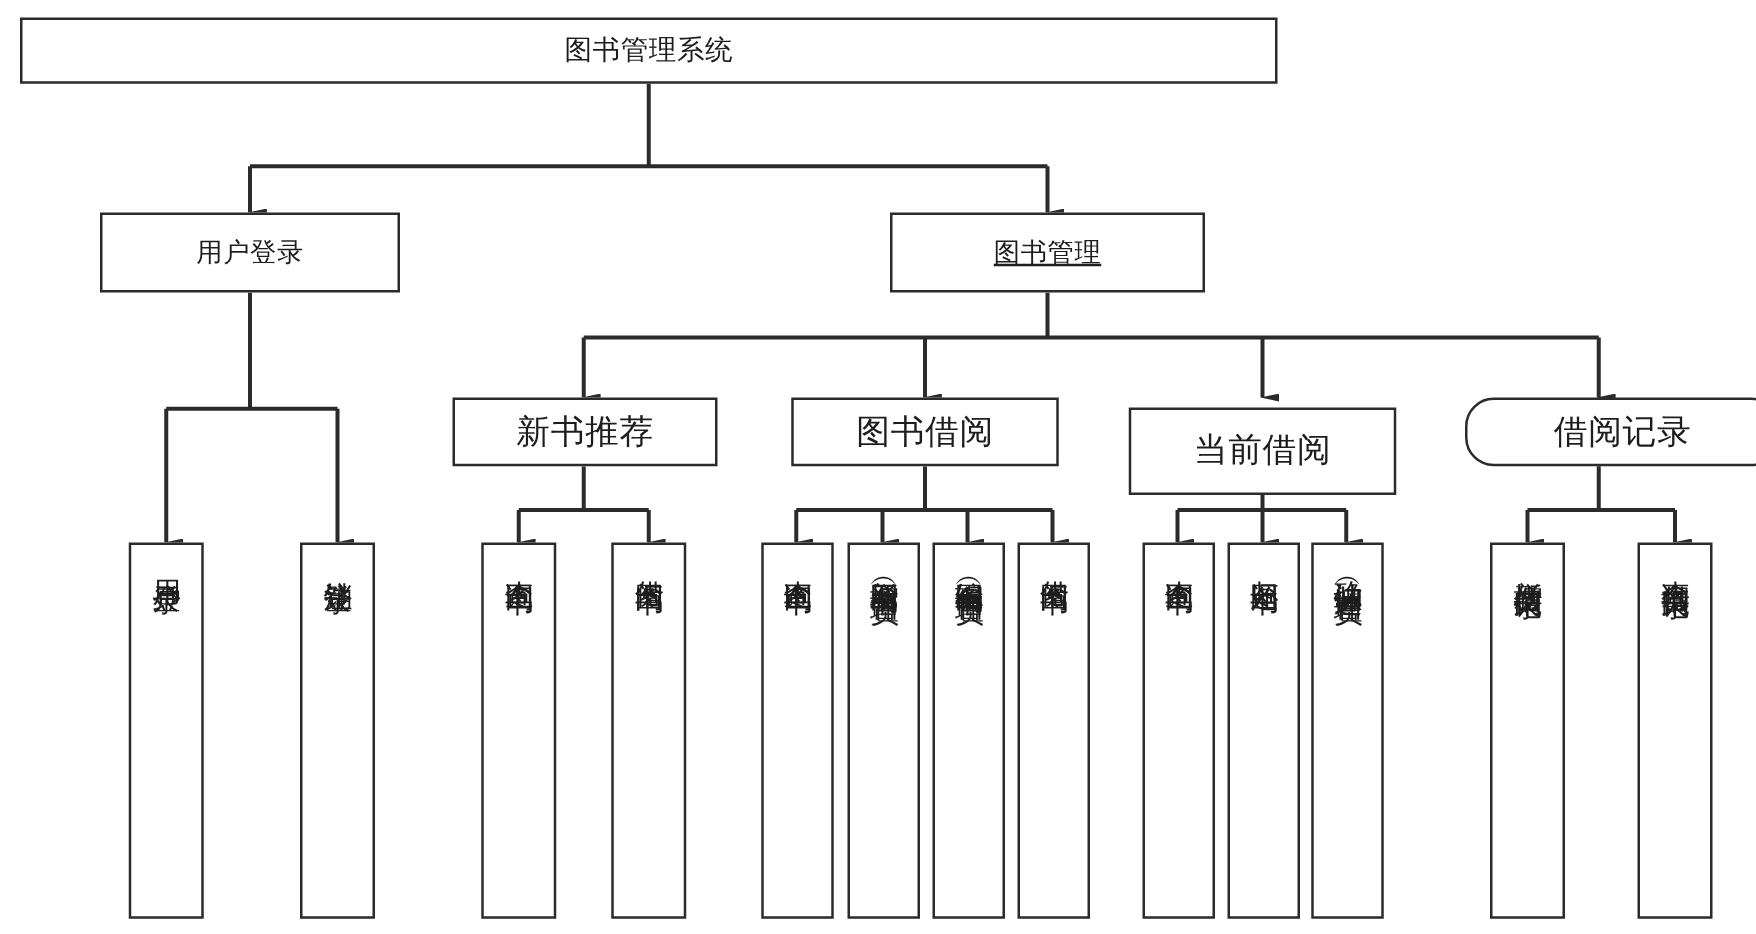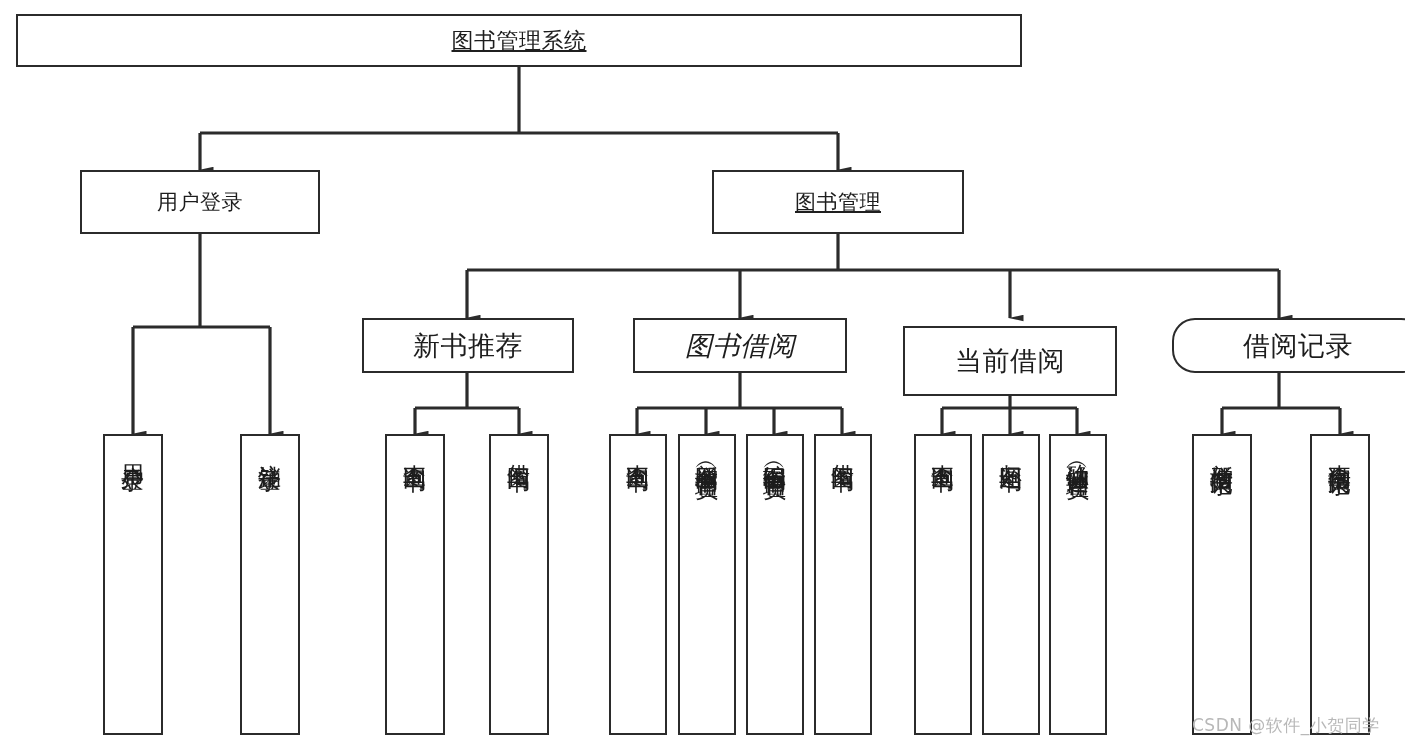--- a/index.html
+++ b/index.html
@@ -120,35 +120,35 @@
       <path d="M1010,408 L1010,434" marker-end="url(#arrow)"></path>
       <path d="M1077,408 L1077,434" marker-end="url(#arrow)"></path>
 
       <path d="M1279,373 L1279,408"></path>
       <path d="M1222,408 L1340,408"></path>
       <path d="M1222,408 L1222,434" marker-end="url(#arrow)"></path>
       <path d="M1340,408 L1340,434" marker-end="url(#arrow)"></path>
     </g>
   </svg>
 
-  <div class="node root" style="left:16px; top:14px; width:1006px; height:53px;text-decoration:underline;">
+  <div class="node root" style="left:16px; top:14px; width:1006px; height:53px;">
     <span class="label">图书管理系统</span>
   </div>
 
   <div class="node level2" style="left:80px; top:170px; width:240px; height:64px;">
     <span class="label">用户登录</span>
   </div>
   <div class="node level2" style="left:712px; top:170px; width:252px; height:64px;text-decoration:underline;">
     <span class="label">图书管理</span>
   </div>
 
   <div class="node level3" style="left:362px; top:318px; width:212px; height:55px;">
     <span class="label">新书推荐</span>
   </div>
-  <div class="node level3" style="left:633px; top:318px; width:214px; height:55px;font-style:italic;">
+  <div class="node level3" style="left:633px; top:318px; width:214px; height:55px;">
     <span class="label">图书借阅</span>
   </div>
   <div class="node level3" style="left:903px; top:326px; width:214px; height:70px;">
     <span class="label">当前借阅</span>
   </div>
   <div class="node level3" style="left:1172px; top:318px; width:252px; height:55px;border-radius:23px;">
     <span class="label">借阅记录</span>
   </div>
 
   <div class="node vertical" style="left:103px; top:434px; width:60px; height:301px;">
@@ -188,15 +188,14 @@
     <span class="label">确认归还（管理员）</span>
   </div>
 
   <div class="node vertical" style="left:1192px; top:434px; width:60px; height:301px;">
     <span class="label">新增借阅记录</span>
   </div>
   <div class="node vertical" style="left:1310px; top:434px; width:60px; height:301px;">
     <span class="label">查询借阅记录</span>
   </div>
 
-  <div class="watermark">CSDN @软件_小贺同学</div>
 
 </div>
 
 </body></html>

